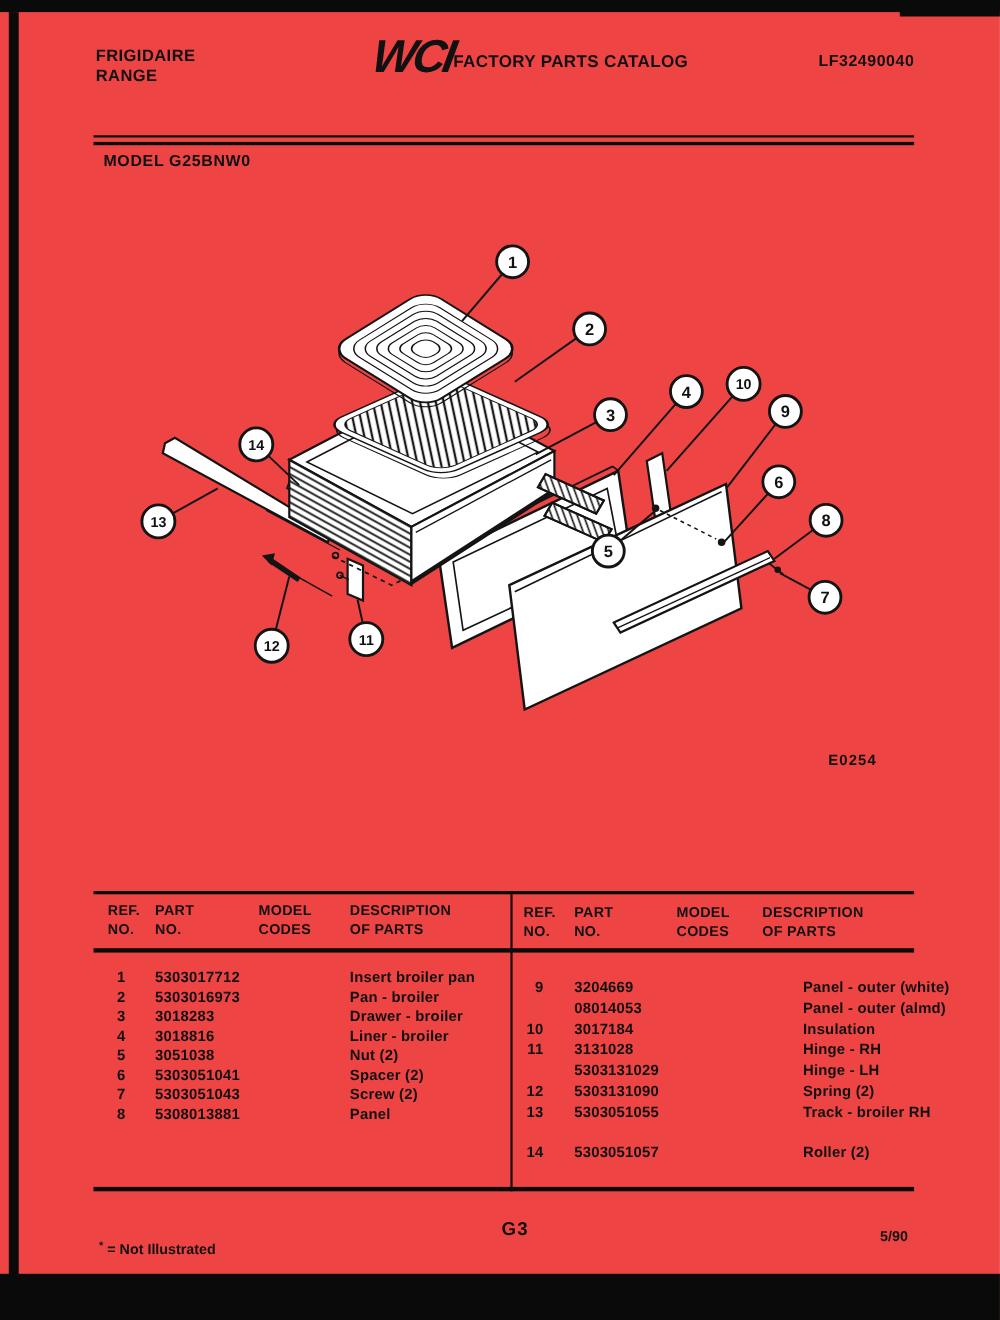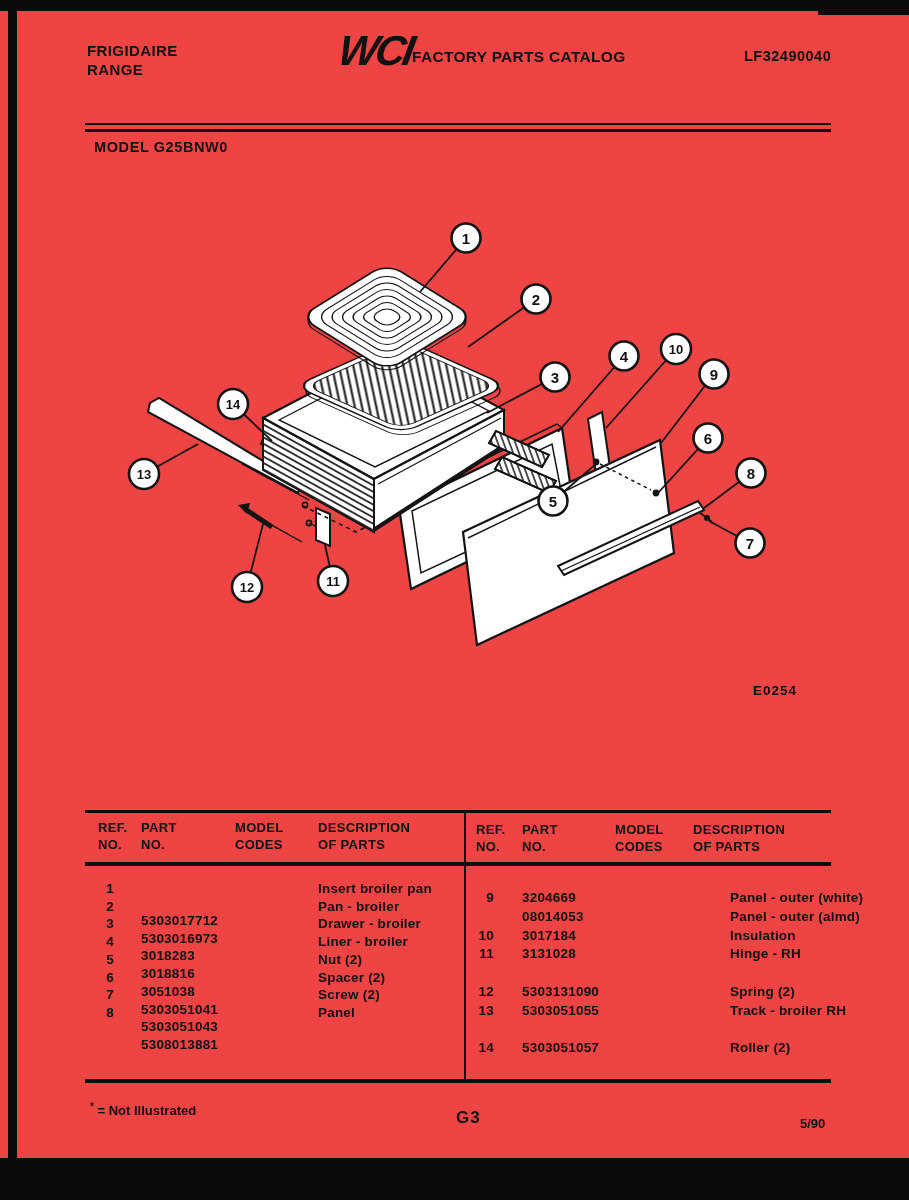--- a/index.html
+++ b/index.html
@@ -19,28 +19,28 @@
   svg.diagram{position:absolute;left:0;top:200px;width:909px;height:520px;}
   
   .t-top{left:85px;top:810px;width:746px;height:3px;}
   .t-mid{left:85px;top:862px;width:746px;height:4px;}
   .t-bot{left:85px;top:1079px;width:746px;height:4px;}
   .t-div{left:464px;top:810px;width:2px;height:273px;}
   .hcell{position:absolute;font-size:13px;line-height:17px;letter-spacing:.3px;}
   .row{position:absolute;height:17px;font-size:13.5px;letter-spacing:.2px;white-space:nowrap;}
   .row span{position:absolute;top:0;}
   .c-ref-l{left:88px;width:26px;text-align:right;}
-  .c-part-l{left:141px;margin-top:32px;}
+  .c-part-l{left:141px;}
   .c-codes-l{left:238px;}
   .c-desc-l{left:318px;}
   .c-ref-r{left:468px;width:26px;text-align:right;}
   .c-part-r{left:522px;}
   .c-codes-r{left:615px;}
   .c-desc-r{left:693px;margin-left:37px;}
-  .foot-note{left:90px;top:1101px;font-size:13px;}
+  .foot-note{left:90px;top:1127px;font-size:13px;}
   .foot-note sup{font-size:10px;}
   .page-code{left:456px;top:1108px;font-size:17px;letter-spacing:1px;}
   .date-code{left:800px;top:1116px;font-size:13px;}
   .k{stroke:#141414;fill:none;}
   .w{fill:#fff;stroke:#141414;}
   .callout circle{fill:#fff;stroke:#141414;stroke-width:2.6;}
   .callout text{font-family:"Liberation Sans",sans-serif;font-weight:700;fill:#111;text-anchor:middle;}
 </style>
 </head>
 <body>
@@ -367,20 +367,26 @@
       <span class="c-part-r">3017184</span>
       <span class="c-codes-r"></span>
       <span class="c-desc-r">Insulation</span>
     </div>
   <div class="row" style="left:0;top:946.4px;width:909px">
     <span class="c-ref-r">11</span>
       <span class="c-part-r">3131028</span>
       <span class="c-codes-r"></span>
       <span class="c-desc-r">Hinge - RH</span>
     </div>
+  <div class="row" style="left:0;top:965.2px;width:909px">
+    <span class="c-ref-r"></span>
+      <span class="c-part-r">5303131029</span>
+      <span class="c-codes-r"></span>
+      <span class="c-desc-r">Hinge - LH</span>
+    </div>
   <div class="row" style="left:0;top:984px;width:909px">
     <span class="c-ref-r">12</span>
       <span class="c-part-r">5303131090</span>
       <span class="c-codes-r"></span>
       <span class="c-desc-r">Spring (2)</span>
     </div>
   <div class="row" style="left:0;top:1002.8px;width:909px">
     <span class="c-ref-r">13</span>
       <span class="c-part-r">5303051055</span>
       <span class="c-codes-r"></span>

